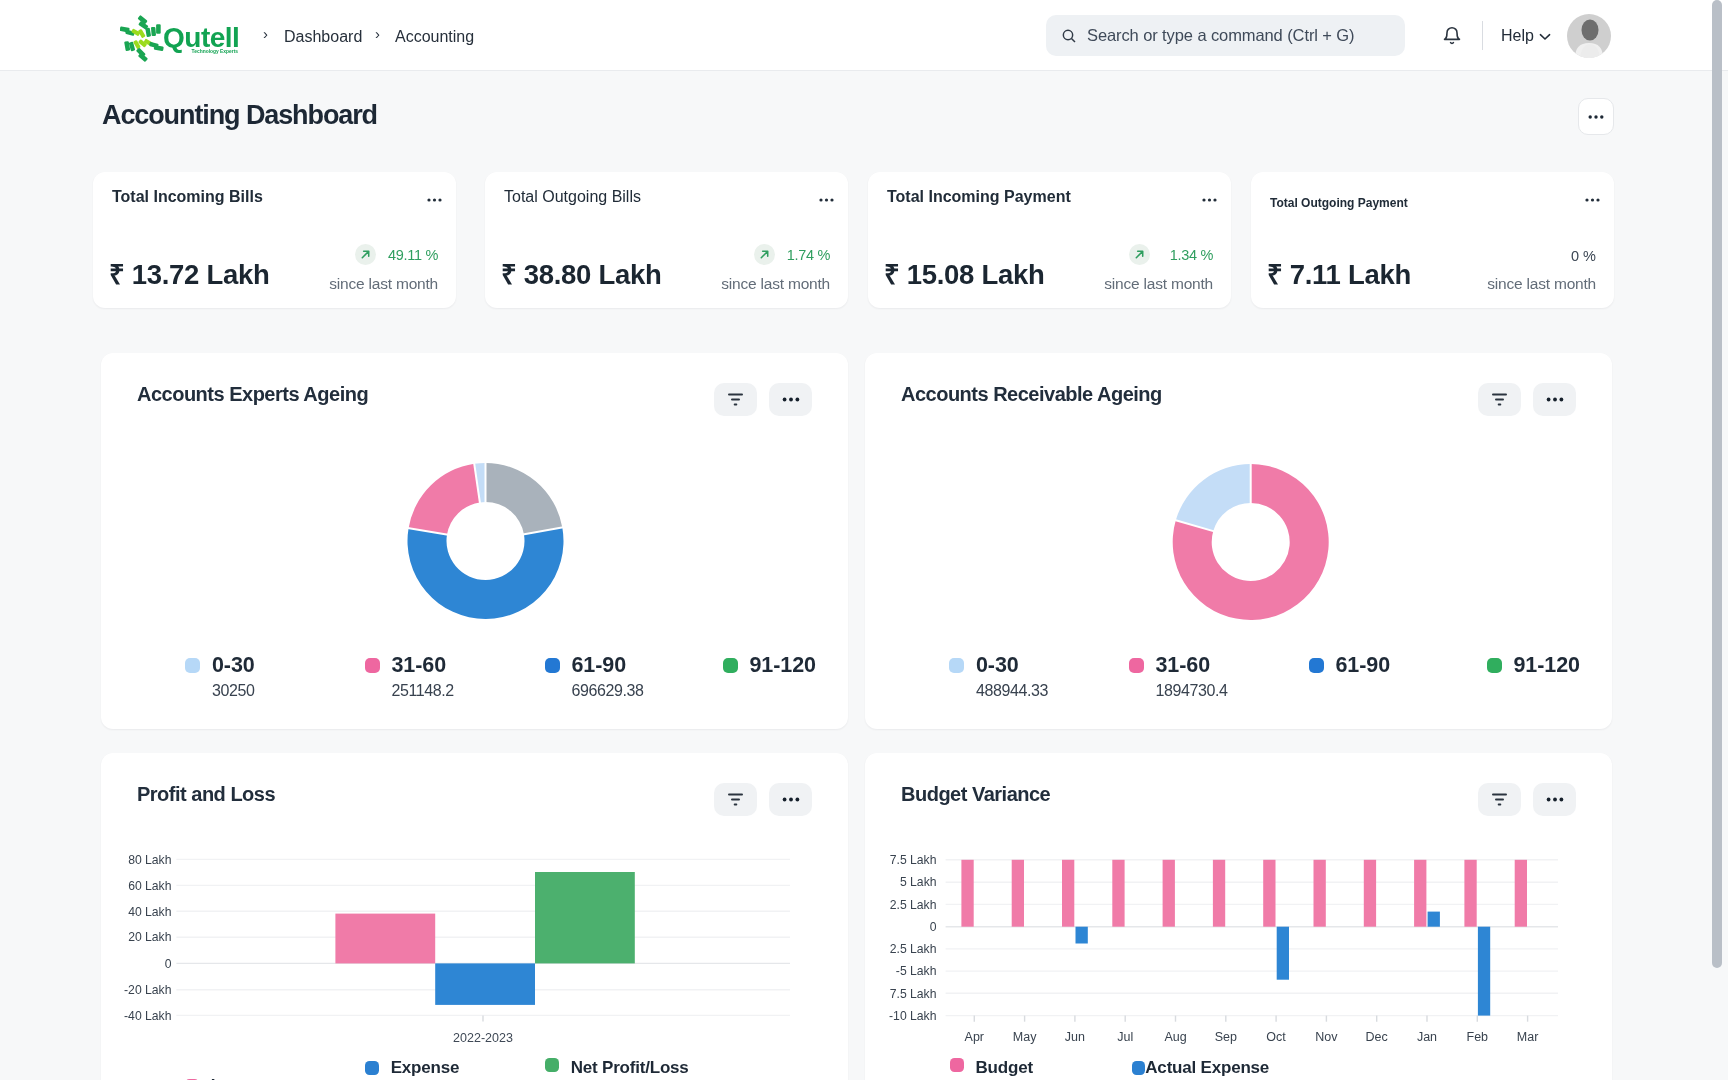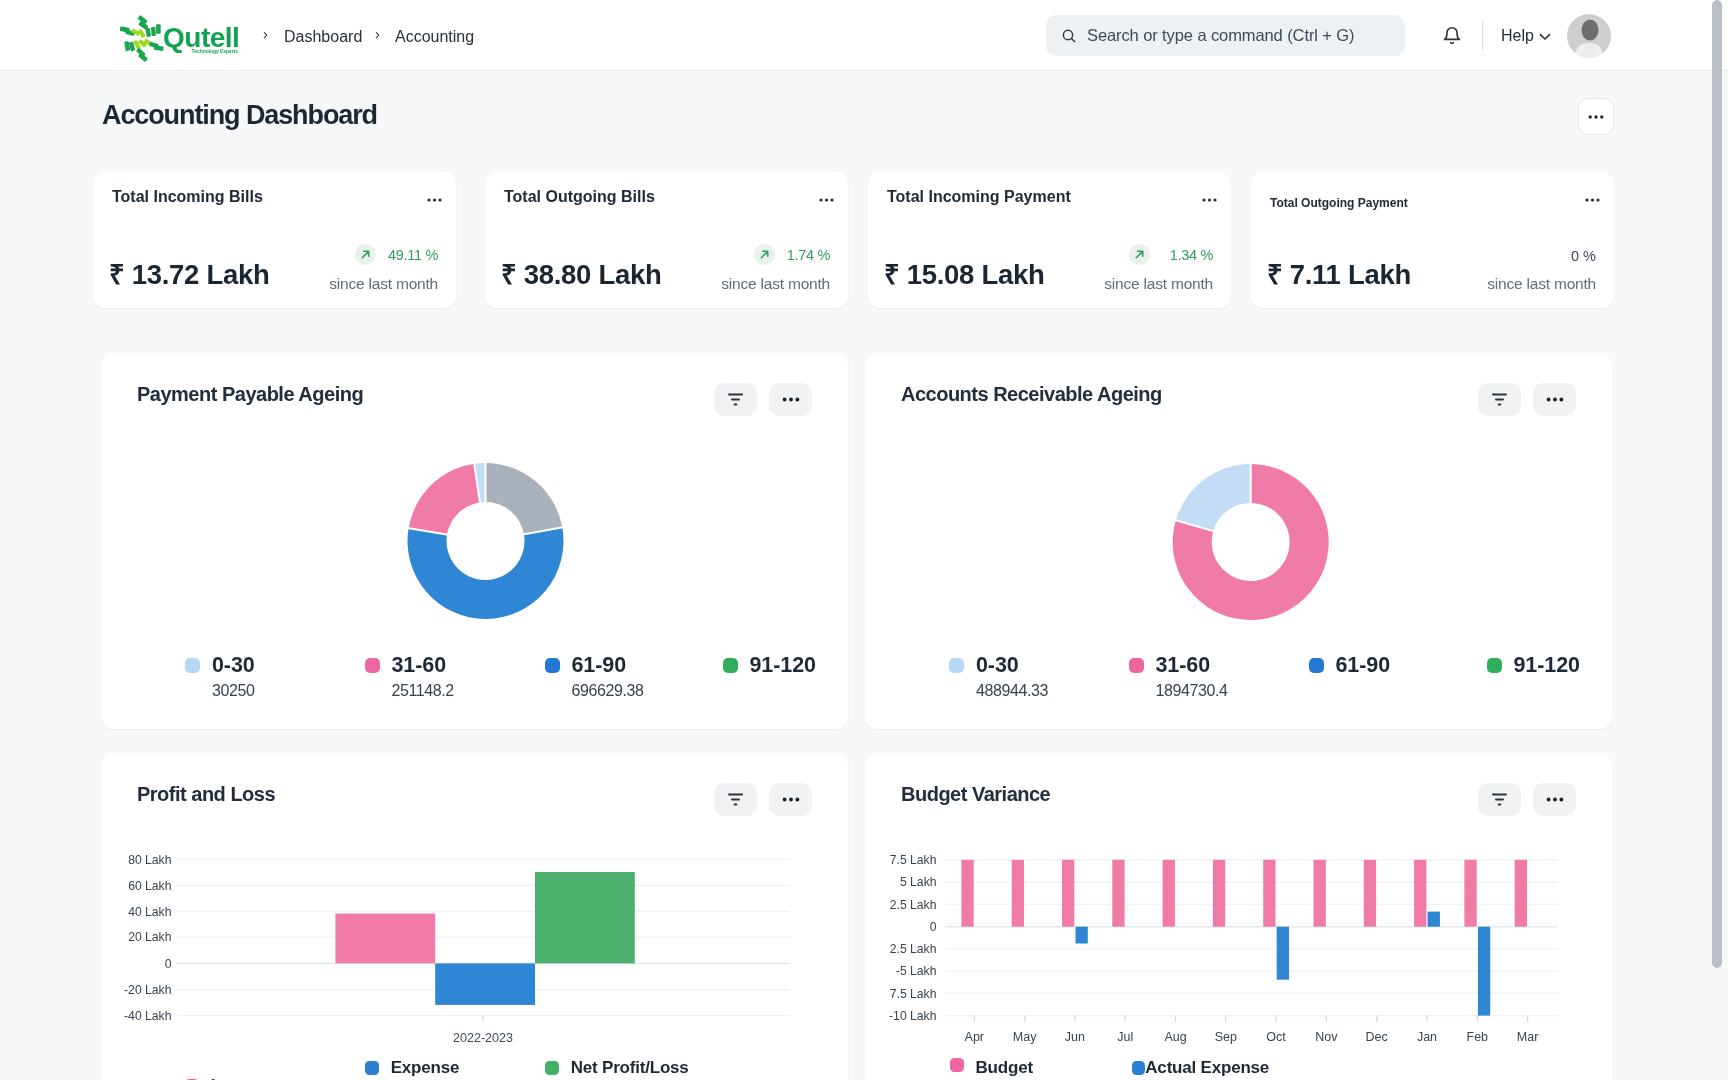--- a/index.html
+++ b/index.html
@@ -90,21 +90,21 @@
       <span style="width:21px;height:21px;border-radius:50%;background:#eaf1ec;display:flex;align-items:center;justify-content:center">
         <svg width="11" height="11" viewBox="0 0 12 12" fill="none" stroke="#2f9e5f" stroke-width="1.7" stroke-linecap="round" stroke-linejoin="round">
           <path d="M2.5 9.5 L9.5 2.5 M4 2.5 H9.5 V8"></path>
         </svg>
       </span>
       <span>49.11 %</span>
     </div>
 <div style="position:absolute;right:18px;top:102.5px;font-size:15.5px;letter-spacing:-.2px;color:#626c78">since last month</div>
 </div>
 <div class="card" style="left:485px;top:172px;width:363px;height:136px">
-<div style="position:absolute;left:19px;top:16px;font-size:16px;font-weight:700;color:#212c38;">Total Outgoing Bills</div>
+<div style="position:absolute;left:19px;top:16px;font-size:16px;font-weight:400;color:#212c38;">Total Outgoing Bills</div>
 <div style="position:absolute;right:14px;top:16px"><svg width="15" height="4" viewBox="0 0 15 4">
         <g fill="#222d39">
           <circle cx="2" cy="2" r="1.6"></circle>
           <circle cx="7.5" cy="2" r="1.6"></circle>
           <circle cx="13" cy="2" r="1.6"></circle>
         </g>
       </svg></div>
 <div style="position:absolute;left:16px;top:83px;font-size:27.5px;font-weight:700;color:#1b2631;letter-spacing:-.3px">₹ 38.80 Lakh</div>
 <div style="position:absolute;right:18px;top:72px;font-size:14.5px;letter-spacing:-.3px;color:#2f9e5f;display:flex;align-items:center;gap:12px">
       <span style="width:21px;height:21px;border-radius:50%;background:#eaf1ec;display:flex;align-items:center;justify-content:center">
@@ -143,21 +143,21 @@
           <circle cx="2" cy="2" r="1.6"></circle>
           <circle cx="7.5" cy="2" r="1.6"></circle>
           <circle cx="13" cy="2" r="1.6"></circle>
         </g>
       </svg></div>
 <div style="position:absolute;left:16px;top:83px;font-size:27.5px;font-weight:700;color:#1b2631;letter-spacing:-.3px">₹ 7.11 Lakh</div>
 <div style="position:absolute;right:18px;top:76px;font-size:14.5px;color:#3c4754">0 %</div>
 <div style="position:absolute;right:18px;top:102.5px;font-size:15.5px;letter-spacing:-.2px;color:#626c78">since last month</div>
 </div>
 <div class="card bigcard" style="left:101px;top:353px;width:747px;height:376px">
-<div class="title">Payment Payable Ageing</div>
+<div class="title">Accounts Experts Ageing</div>
 <div class="icbtn" style="right:91px">
       <svg width="17" height="13" viewBox="0 0 17 13">
         <g fill="#2b343f">
           <rect x="1" y="0.5" width="15" height="2" rx="1"></rect>
           <rect x="4" y="5.5" width="9" height="2" rx="1"></rect>
           <rect x="6.7" y="10.5" width="3.6" height="2" rx="1"></rect>
         </g>
       </svg>
     </div>
 <div class="icbtn" style="right:36px">
@@ -302,21 +302,21 @@
       <text x="382" y="289" text-anchor="middle" font-size="12.5" fill="#3f4956">2022-2023</text>
     </svg>
 <div style="position:absolute;left:84.2px;top:323px;display:flex;align-items:center;gap:12px">
       <span style="width:13.5px;height:14px;border-radius:4.5px;background:#ee67a0;flex:none"></span>
       <span style="font-size:17px;font-weight:700;color:#1e2936;letter-spacing:-.2px">Income</span>
     </div>
     <div style="position:absolute;left:264.2px;top:305px;display:flex;align-items:center;gap:12px">
       <span style="width:13.5px;height:14px;border-radius:4.5px;background:#2b80d1;flex:none"></span>
       <span style="font-size:17px;font-weight:700;color:#1e2936;letter-spacing:-.2px">Expense</span>
     </div>
-    <div style="position:absolute;left:444.2px;top:305px;display:flex;align-items:center;gap:12px">
+    <div style="position:absolute;left:444.2px;top:305px;display:flex;gap:12px">
       <span style="width:13.5px;height:14px;border-radius:4.5px;background:#45ae68;flex:none"></span>
       <span style="font-size:17px;font-weight:700;color:#1e2936;letter-spacing:-.2px">Net Profit/Loss</span>
     </div>
   </div>
 <div class="card bigcard" style="left:865px;top:753px;width:747px;height:375px">
 <div class="title">Budget Variance</div>
 <div class="icbtn" style="right:91px">
       <svg width="17" height="13" viewBox="0 0 17 13">
         <g fill="#2b343f">
           <rect x="1" y="0.5" width="15" height="2" rx="1"></rect>

